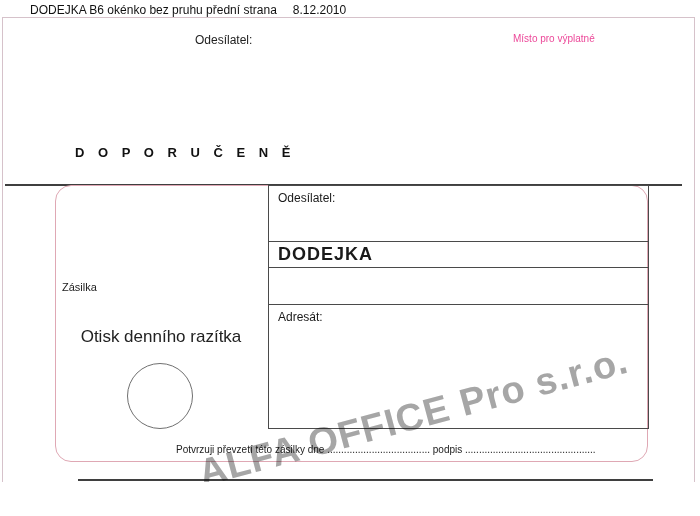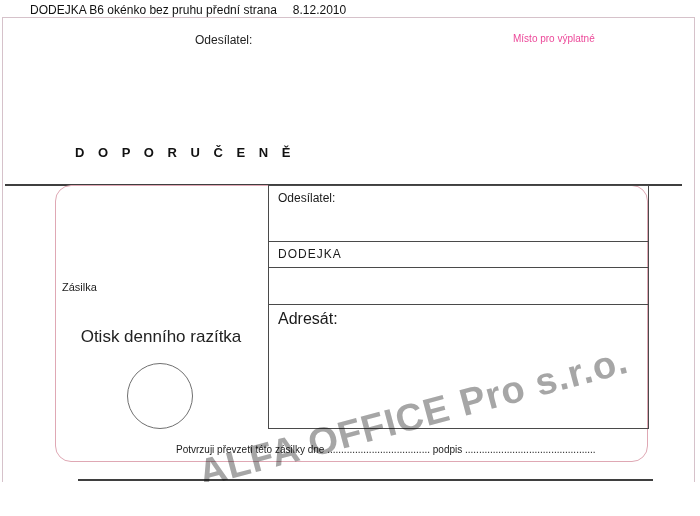--- a/index.html
+++ b/index.html
@@ -56,23 +56,23 @@
     left: 268px; top: 185px;
     width: 381px; height: 244px;
     border: 1px solid #4a4a4a;
     background: transparent;
     display: flex;
     flex-direction: column;
   }
   .address-box .row { border-bottom: 1px solid #4a4a4a; }
   .address-box .row-sender { height: 56px; padding: 5px 9px; font-size: 12px; }
   .address-box .row-title  { height: 26px; line-height: 25px; padding-left: 9px;
-                             font-size: 12px; font-weight: normal; letter-spacing: 1px; }
+                             font-size: 18px; font-weight: bold; letter-spacing: 1px; }
   .address-box .row-empty  { height: 37px; }
-  .address-box .row-addressee { flex: 1; border-bottom: none; padding: 5px 9px; font-size: 16px; }
+  .address-box .row-addressee { flex: 1; border-bottom: none; padding: 5px 9px; font-size: 12px; }
 
   .deposit-note {
     left: 62px; top: 245px;
     font-size: 11px; line-height: 17px;
     color: #222;
     white-space: pre;
   }
 
   .stamp-note {
     left: 50px; top: 329px;

